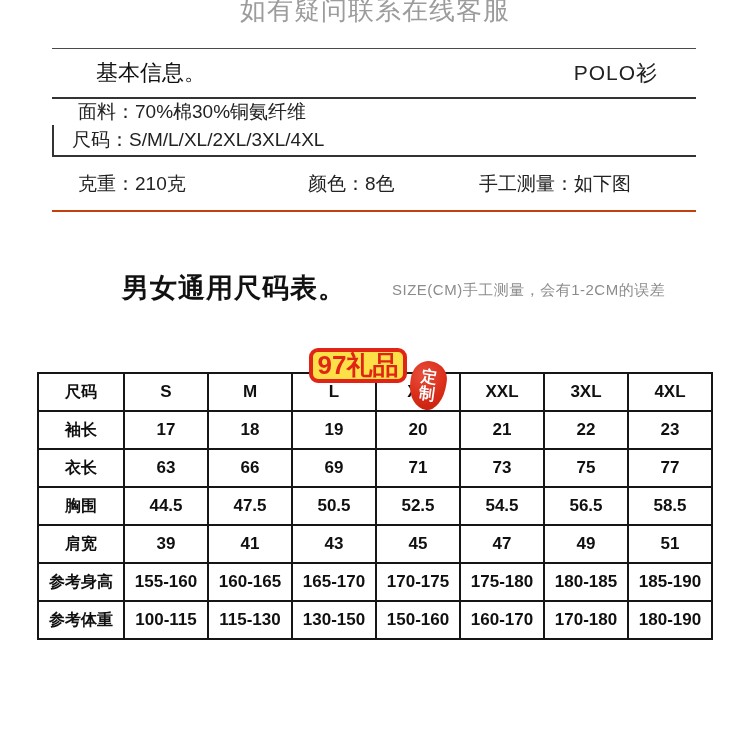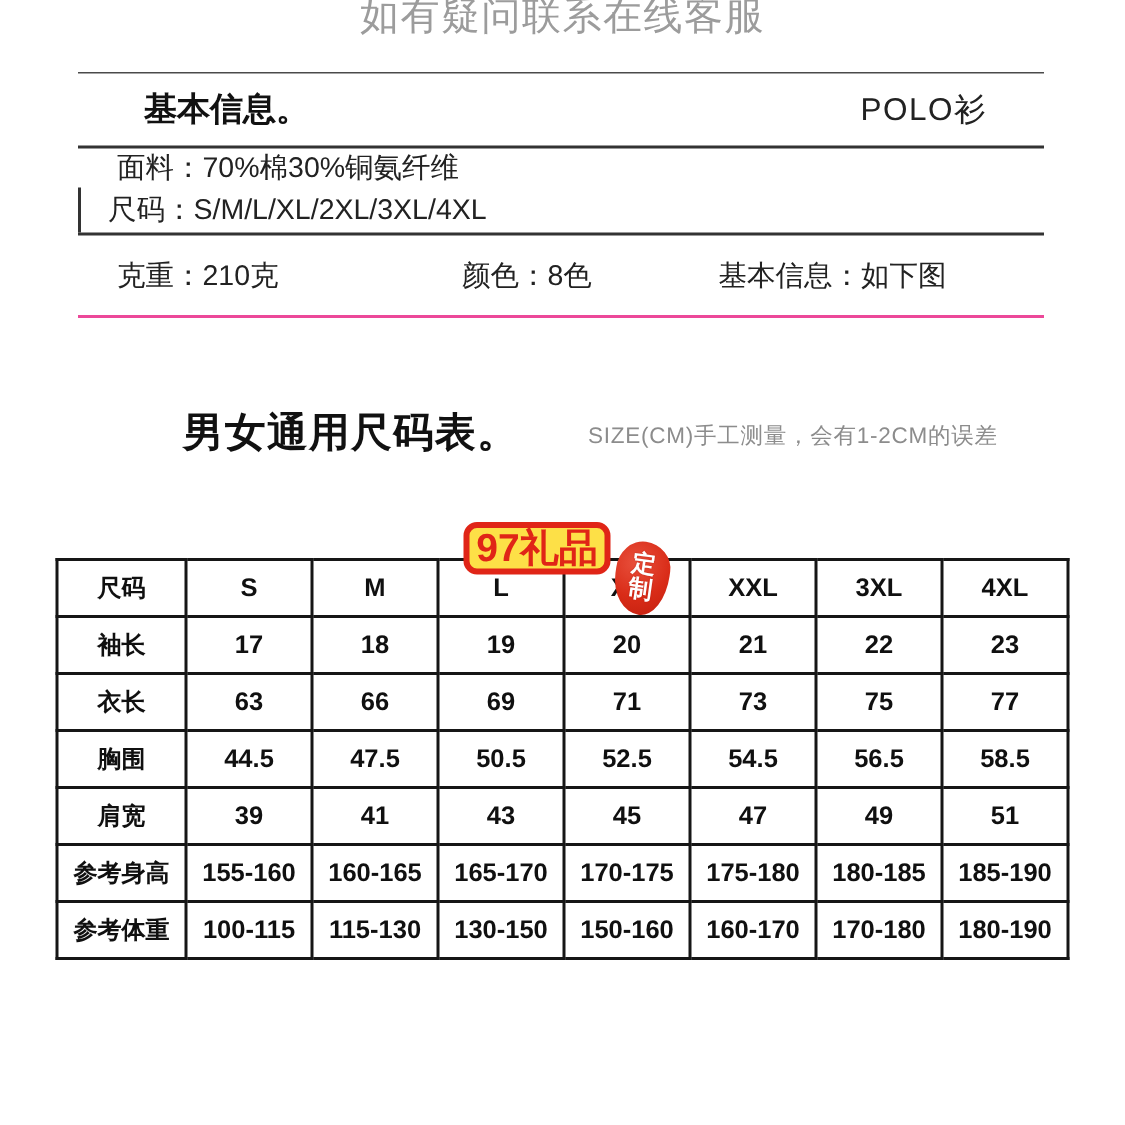--- a/index.html
+++ b/index.html
@@ -16,35 +16,35 @@
   }
   
   .info{
     position:absolute;left:52px;top:48px;width:644px;
   }
   .info-title-row{
     height:49px;border-top:1px solid #4a4a4a;
     display:flex;align-items:center;justify-content:space-between;
     padding:0 38px 0 44px;box-sizing:border-box;
   }
-  .info-title{font-size:22px;font-weight:bold;color:#111;}
+  .info-title{font-size:22px;font-weight:normal;color:#111;}
   .info-product{font-size:21px;color:#222;letter-spacing:1px;text-align:right;}
   .info-row1{
     border-top:2px solid #333;display:flex;height:56px;flex-direction:column;
   }
   .info-cell-fabric{
     width:322px;display:flex;align-items:center;
     padding-left:26px;box-sizing:border-box;font-size:19px;color:#222;
   }
   .info-cell-sizes{
     flex:1;border-left:2px solid #333;display:flex;align-items:center;
     padding-left:18px;box-sizing:border-box;font-size:19px;color:#222;
   }
   .info-row2{
-    border-top:2px solid #333;border-bottom:2px solid #ec4899;
+    border-top:2px solid #333;border-bottom:2px solid #c2410c;
     height:53px;position:relative;font-size:19px;color:#222;
   }
   .info-row2 span{position:absolute;top:50%;transform:translateY(-50%);white-space:nowrap;}
   .w-weight{left:26px;}
   .w-color{left:256px;}
   .w-ref{left:427px;}
   
   .sec-title{
     position:absolute;left:94px;top:270px;
     font-size:27px;font-weight:bold;color:#111;letter-spacing:1px;margin-left:28px;
@@ -96,21 +96,21 @@
     <span class="info-title">基本信息。</span>
     <span class="info-product">POLO衫</span>
   </div>
   <div class="info-row1">
     <div class="info-cell-fabric">面料：70%棉30%铜氨纤维</div>
     <div class="info-cell-sizes">尺码：S/M/L/XL/2XL/3XL/4XL</div>
   </div>
   <div class="info-row2">
     <span class="w-weight">克重：210克</span>
     <span class="w-color">颜色：8色</span>
-    <span class="w-ref">基本信息：如下图</span>
+    <span class="w-ref">手工测量：如下图</span>
   </div>
 </div>
 
 <div class="sec-title">男女通用尺码表。</div>
 <div class="sec-sub">SIZE(CM)手工测量，会有1-2CM的误差</div>
 
 <div class="size-table-wrap">
   <table>
     <colgroup>
       <col style="width:86px">

